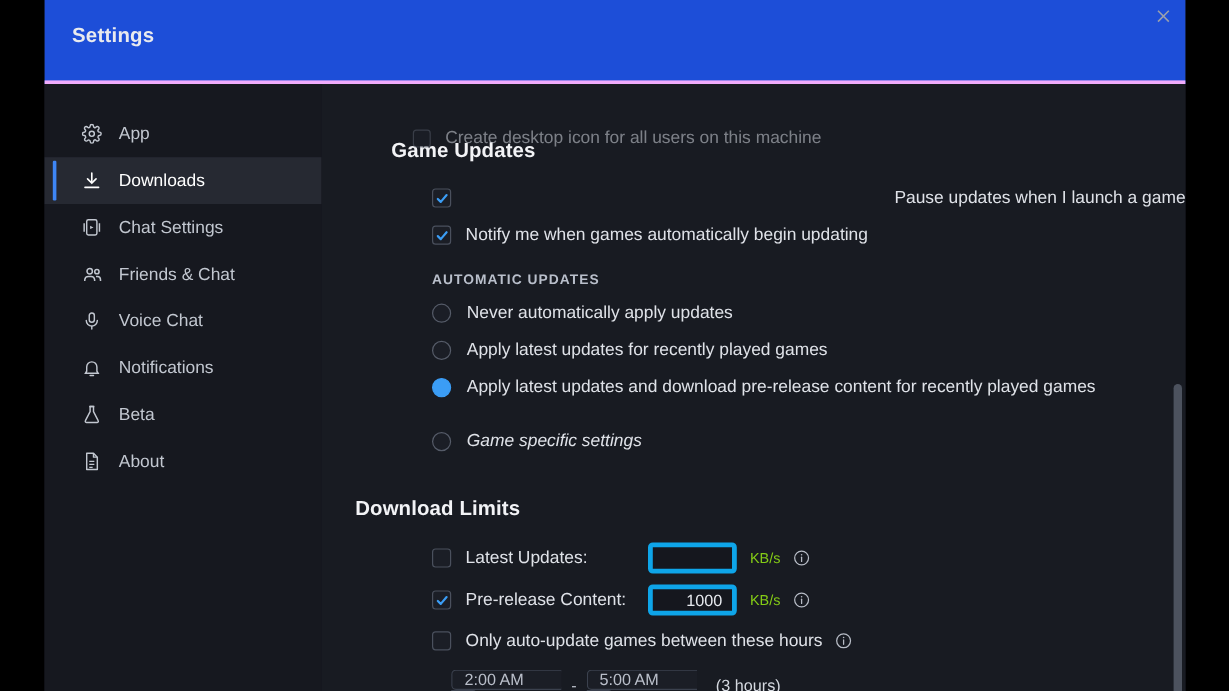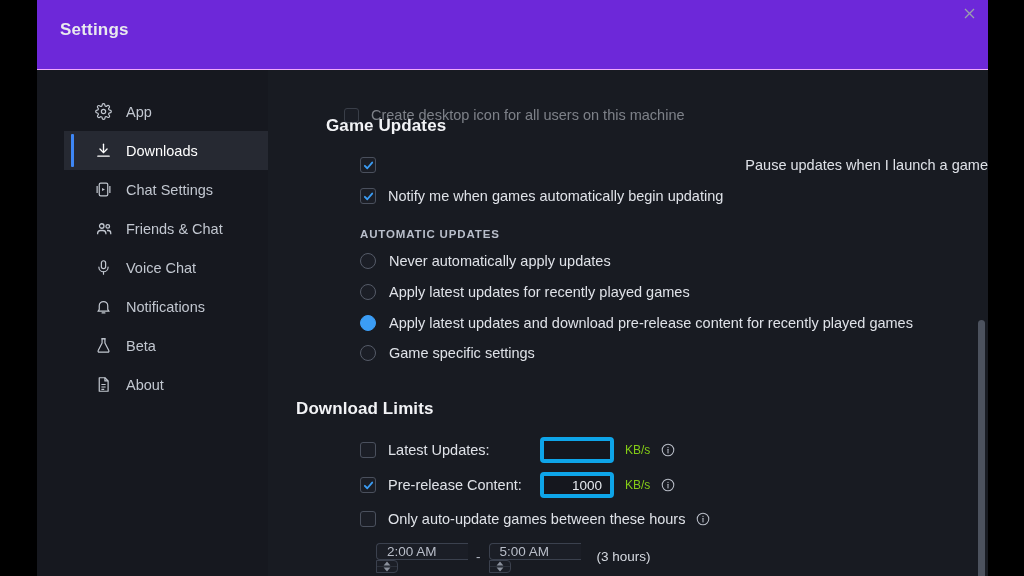--- a/index.html
+++ b/index.html
@@ -14,40 +14,39 @@
   
   #window {
     position: absolute; left: 37px; top: 0; width: 951px; height: 576px;
     background: #16181f;
     overflow: hidden;
   }
 
   
   #titlebar {
     position: absolute; left:0; top:0; width:100%; height:70px;
-    background:#6d28d9;
-    border-bottom: 1px solid #f0abfc;
+    background:#1d4ed8;
+    border-bottom: 3px solid #f0abfc;
   }
   #title {
     position:absolute; left:23px; top:20px;
     font-size:17px; font-weight:bold; color:#e9eaee;
     letter-spacing:.2px;
   }
   #close-btn {
     position:absolute; right:5px; top:0px; width:28px; height:26px;
     display:flex; align-items:center; justify-content:center;
     color:#9aa0ac; font-size:15px; line-height:1; cursor:pointer;
   }
 
   
   #sidebar {
     position:absolute; left:0; top:70px; width:231px; height:506px;
     background:#16181f;
     padding-top:22px;
-    margin-left:27px;
   }
   .nav-item {
     position:relative; display:flex; align-items:center;
     height:39px; padding-left:30px; cursor:pointer;
     color:#c2c7d0; font-size:14.5px;
   }
   .nav-item .ico {
     width:19px; height:19px; margin-right:13px;
     display:flex; align-items:center; justify-content:center;
     flex:0 0 19px;
@@ -295,21 +294,21 @@
           <span class="lbl">Never automatically apply updates</span>
         </div>
         <div class="opt-row" style="margin-top:5px;">
           <span class="radio"></span>
           <span class="lbl">Apply latest updates for recently played games</span>
         </div>
         <div class="opt-row" style="margin-top:5px;">
           <span class="radio selected"></span>
           <span class="lbl">Apply latest updates and download pre-release content for recently played games</span>
         </div>
-        <div class="opt-row" style="margin-top:4px;">
+        <div class="opt-row" style="margin-top:19px;font-style:italic;">
           <span class="radio"></span>
           <span class="lbl">Game specific settings</span>
         </div>
 
         <div class="section-title" style="margin-top:33px;margin-left:28px;">Download Limits</div>
 
         <div class="opt-row" style="margin-top:16px; height:30px;">
           <span class="cbox">
             
           </span>

